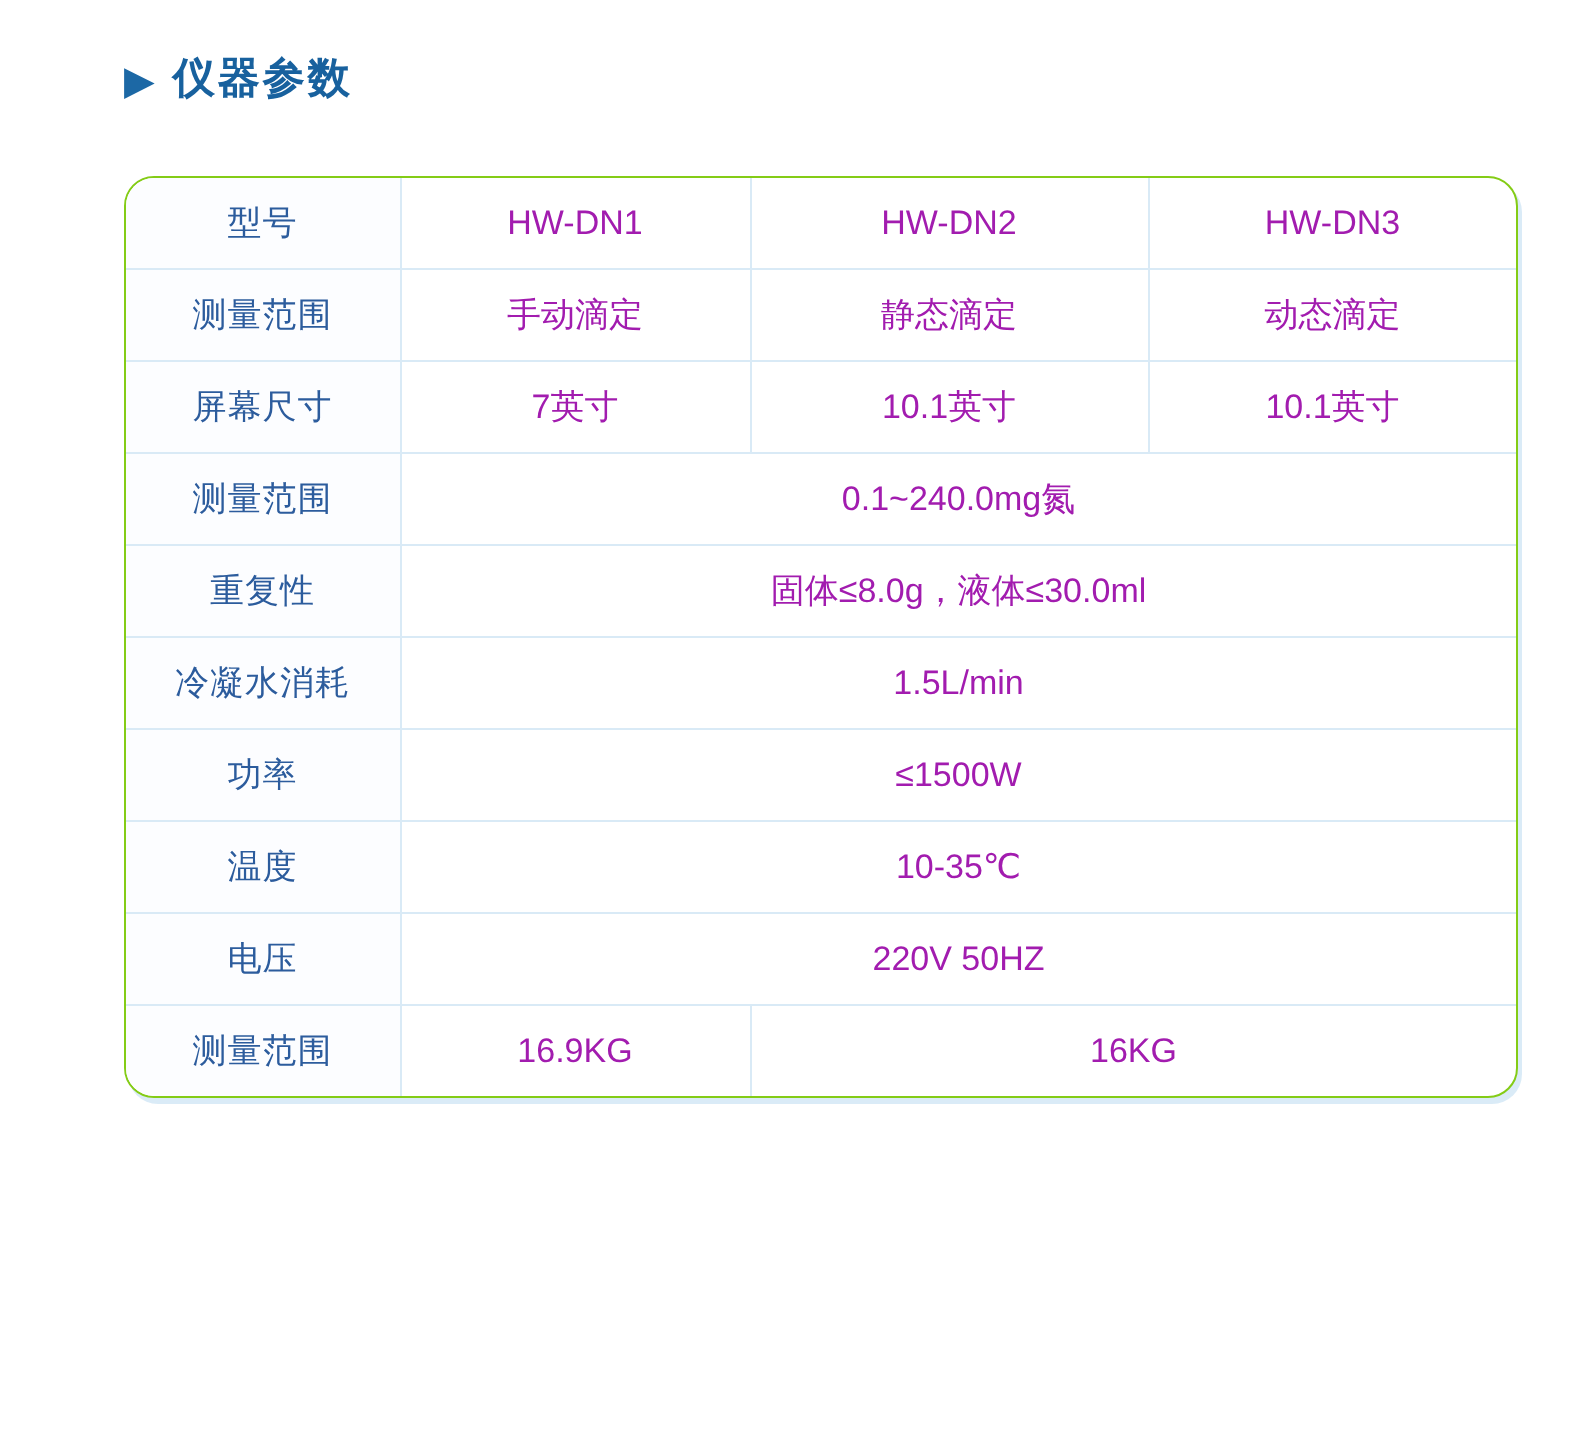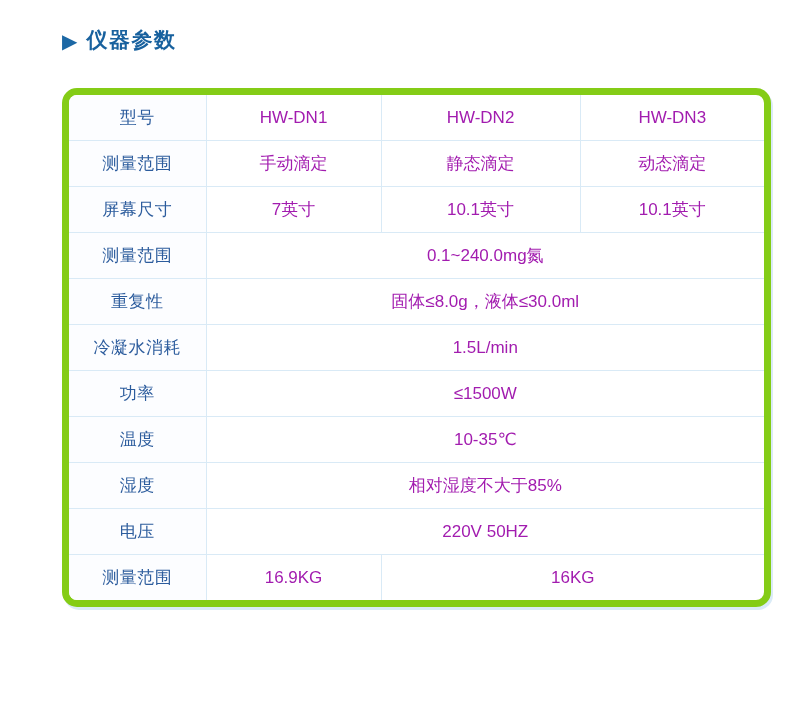--- a/index.html
+++ b/index.html
@@ -37,21 +37,21 @@
     letter-spacing: 1.5px;
     line-height: 1.1;
   }
   
   .table-wrap {
     position: absolute;
     left: 62px;
     top: 88px;
     width: 695px;
     background: #ffffff;
-    border: 7px solid #84cc16;
+    border: 1px solid #84cc16;
     border-radius: 15px;
     overflow: hidden;
     box-shadow: 2px 3px 0 rgba(212, 232, 246, 0.85);
   }
   table.spec-table {
     width: 100%;
     border-collapse: collapse;
     table-layout: fixed;
   }
   .spec-table td {
@@ -126,24 +126,20 @@
           </tr>
           <tr>
             <td class="label-cell">功率</td>
             <td class="value-cell" colspan="3">≤1500W</td>
           </tr>
           <tr>
             <td class="label-cell">温度</td>
             <td class="value-cell" colspan="3">10-35℃</td>
           </tr>
           <tr>
-            <td class="label-cell">湿度</td>
-            <td class="value-cell" colspan="3">相对湿度不大于85%</td>
-          </tr>
-          <tr>
             <td class="label-cell">电压</td>
             <td class="value-cell" colspan="3">220V 50HZ</td>
           </tr>
           <tr>
             <td class="label-cell">测量范围</td>
             <td class="value-cell" colspan="1">16.9KG</td>
             <td class="value-cell" colspan="2">16KG</td>
           </tr>
         </tbody>
     </table>

